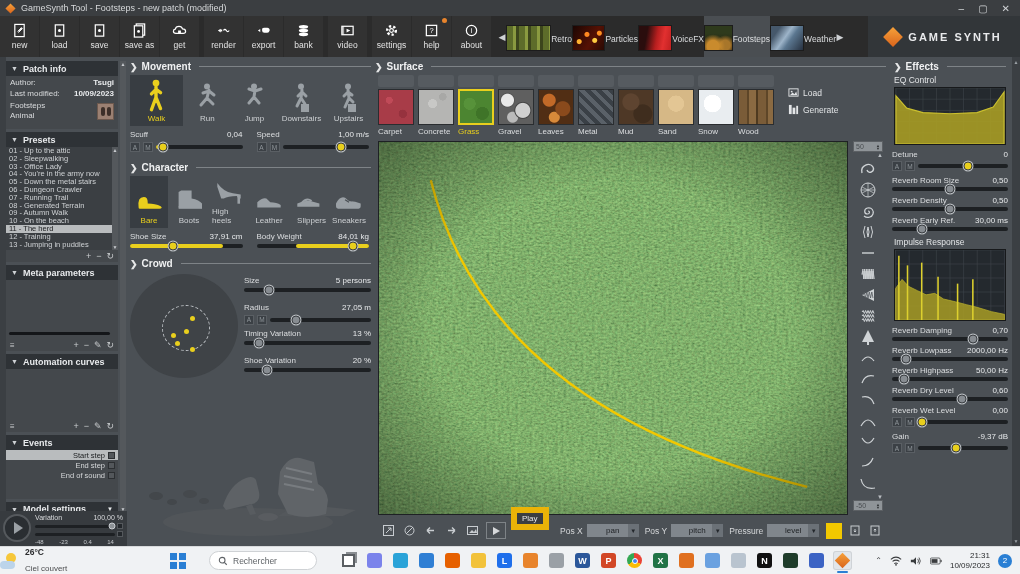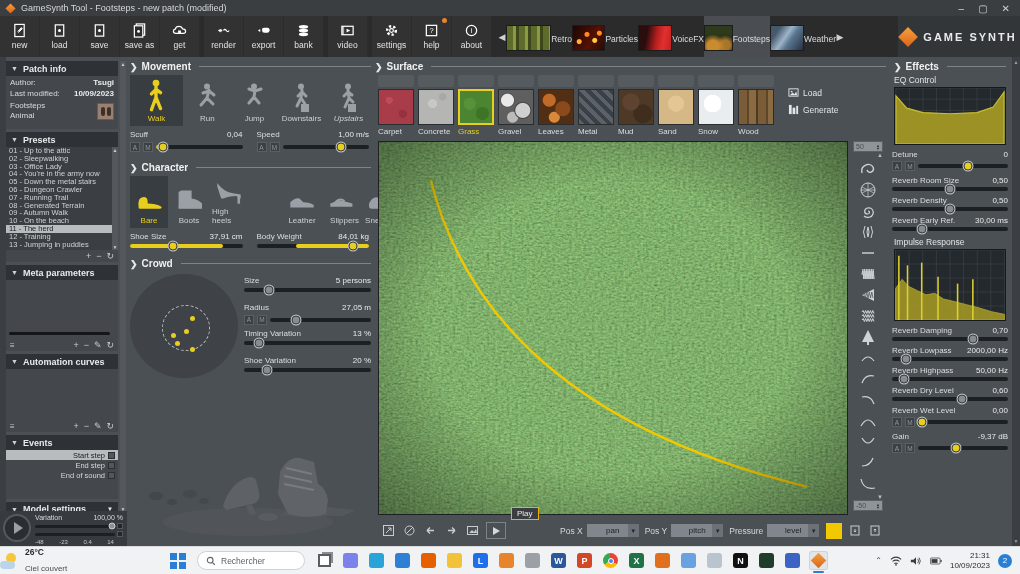--- a/index.html
+++ b/index.html
@@ -22,21 +22,21 @@
 .tabarrow{width:8px;color:#cfd2d5;font-size:9px;display:flex;align-items:center;justify-content:center;cursor:pointer}
 .tab{width:66px;height:41px;display:flex;flex-direction:row;align-items:center;padding-top:3px;cursor:pointer}
 .tab.sel{background:#4a4e52}
 .thumb{width:60px;height:26px;border:1px solid #1c1c1c}
 .tabel{font-size:8.5px;color:#dcdee0;margin-top:1px}
 .th-retro{background:repeating-linear-gradient(90deg,#5d6c2a 0 6px,#8a9a40 6px 9px,#3c451c 9px 12px),#6a7a30}
 .th-particles{background:radial-gradient(circle at 20% 65%,#ffb030 2px,transparent 3px),radial-gradient(circle at 45% 35%,#ff8820 2px,transparent 3px),radial-gradient(circle at 70% 60%,#ffcc40 2px,transparent 3px),radial-gradient(circle at 85% 30%,#ff9020 2px,transparent 3px),linear-gradient(120deg,#1c0603,#551104 60%,#2a0a04)}
 .th-voicefx{background:linear-gradient(100deg,#2a0d0d 25%,#b81f1f 55%,#e23030 75%,#c02020)}
 .th-footsteps{background:radial-gradient(circle at 30% 85%,#c98b2d 6px,transparent 12px),radial-gradient(circle at 75% 80%,#a8762a 5px,transparent 10px),linear-gradient(#2e3a1c 30%,#20180c)}
 .th-weather{background:linear-gradient(125deg,#46586b 20%,#9db4c9 45%,#5b7790 60%,#273140)}
-.logo{margin-left:auto;width:122px;background:#323639;display:flex;align-items:center;justify-content:center;gap:8px}
+.logo{margin-left:auto;width:152px;background:#323639;display:flex;align-items:center;justify-content:center;gap:8px}
 .logo-d{width:14px;height:14px;background:linear-gradient(135deg,#f6a13a,#d9641c);transform:rotate(45deg)}
 .logo-t{color:#e9eaec;font-size:11px;letter-spacing:2px;font-weight:bold}
 
 .sech{display:flex;align-items:center;gap:4px;color:#f0f1f2;font-size:10px;font-weight:bold;margin:4px 2px 3px 2px}
 .sech .chev{color:#e6e7e8;font-size:9px}
 .sech .rule{flex:1;height:1px;background:#7e8387;margin-left:4px}
 
 .sidebar{position:absolute;left:6px;top:61px;width:112px;bottom:28px;display:flex;flex-direction:column;gap:3px}
 .shead{height:15px;background:#2e3236;color:#e8eaec;font-size:9px;display:flex;align-items:center;padding:0 5px;gap:5px;font-weight:bold}
 .shead .tri{font-size:7px;color:#cfd2d5}
@@ -125,42 +125,42 @@
 .spin .st{display:flex;flex-direction:column;font-size:4px;color:#303336;line-height:3px}
 .toolico{width:26px;height:21px;display:flex;align-items:center;justify-content:center;cursor:pointer}
 .toolico svg{width:22px;height:18px}
 .tcar{font-size:6px;color:#b9bdc1;align-self:flex-end;padding-right:2px}
 
 .transport{position:absolute;left:0;right:0;bottom:0;height:31px;display:flex;align-items:center;gap:6px;padding-left:8px;color:#d6d8da}
 .cico{width:15px;height:15px;display:flex;align-items:center;justify-content:center;cursor:pointer}
 .cico svg{width:13px;height:13px}
 .playbtn{width:20px;height:17px;border:1px solid #7e8387;display:flex;align-items:center;justify-content:center;cursor:pointer;position:relative}
 .playbtn i{width:0;height:0;border-left:7px solid #d6d8da;border-top:4.5px solid transparent;border-bottom:4.5px solid transparent}
-.tooltip{position:absolute;left:24px;top:-16px;background:#3b3e41;border:1px solid #eab308;color:#e9eaec;font-size:8px;padding:1px 5px;white-space:nowrap}
+.tooltip{position:absolute;left:24px;top:-16px;background:#3b3e41;border:6px solid #eab308;color:#e9eaec;font-size:8px;padding:1px 5px;white-space:nowrap}
 .ddgrp{display:flex;align-items:center;gap:4px;font-size:8.5px}
 .dd{width:52px;height:13px;background:#80868c;color:#1e2124;font-size:8px;display:flex;align-items:center;justify-content:center;position:relative;cursor:pointer}
 .dd .da{position:absolute;right:0;top:0;bottom:0;width:11px;background:#6b7177;color:#23272b;font-size:6px;display:flex;align-items:center;justify-content:center}
 .swatch{width:16px;height:16px;background:#f2c800;margin-left:auto;cursor:pointer}
 .pgico{width:14px;height:14px;border:0;display:flex;align-items:center;justify-content:center;cursor:pointer}
 
 .effects{position:absolute;left:888px;top:57px;width:124px;bottom:28px;padding:0 4px}
 .eglab{font-size:8.5px;color:#e3e5e7;margin:2px 0 2px 2px}
 .egraph{width:112px;border:1px solid #17191b;background:#24292e;display:block;margin-left:2px}
 .fx .prw{margin-bottom:2px}
 .fx{margin-top:5px}
 .rstrip{position:absolute;right:0;top:57px;width:8px;bottom:28px;background:#3b3f43;display:flex;flex-direction:column;justify-content:space-between;align-items:center;font-size:5px;color:#9aa0a5;padding:2px 0}
 
 .taskbar{position:absolute;left:0;bottom:0;width:1020px;height:28px;background:#f0f2f4;border-top:1px solid #d8dadc;display:flex;align-items:center;z-index:9}
 .weather{display:flex;align-items:center;gap:5px;padding-left:0;width:170px}
 .wicon{position:relative;width:20px;height:16px}
 .wsun{position:absolute;left:6px;top:0;width:10px;height:10px;border-radius:50%;background:#f6c73a}
 .wcloud{position:absolute;left:0;bottom:0;width:15px;height:8px;border-radius:5px;background:#bcd4ea}
 .wtxt b{font-size:8.5px;color:#2a2c2e;display:block}
 .wtxt span{font-size:8px;color:#4a4c4e}
-.tbcenter{display:flex;align-items:flex-end;gap:10px}
+.tbcenter{display:flex;align-items:flex-end;gap:22px}
 .startbtn{width:17px;height:17px;display:grid;grid-template-columns:7px 7px;grid-template-rows:7px 7px;gap:1.5px;cursor:pointer}
 .startbtn i{background:#2a7fd4}
 .search{width:108px;height:19px;background:#fff;border:1px solid #cfd2d5;border-radius:10px;display:flex;align-items:center;gap:5px;padding:0 8px;color:#5e6266;font-size:8.5px;cursor:text}
 .ticon{width:19px;height:19px;border-radius:3px;display:flex;align-items:center;justify-content:center;font-size:10px;font-weight:bold;color:#fff;cursor:pointer;position:relative}
 .ticon.active{background:#e2e6ea;box-shadow:inset 0 0 0 1px #cfd3d7}
 .ticon.active::after{content:"";position:absolute;bottom:-3px;left:4px;right:4px;height:2px;border-radius:2px;background:#2a7fd4}
 .tray{margin-left:auto;display:flex;align-items:center;gap:8px;padding-right:8px}
 .tray svg{width:12px;height:12px}
 .clock{text-align:right;font-size:8px;color:#2a2c2e;line-height:1.2}
 .badge{width:14px;height:14px;border-radius:50%;background:#2a7fd4;color:#fff;font-size:8px;display:flex;align-items:center;justify-content:center}
@@ -492,21 +492,21 @@
           <span class="optlab">Jump</span>
         </div>
         <div class="opt" style="width: 46px;">
           <svg width="26" height="30" viewBox="0 0 20 30">
             <circle cx="10" cy="4.5" r="3" fill="currentColor"></circle>
             <path d="M11 8 L10 16 M11 10 L7 14 M11 10 L15 14 M10 16 L6 24 M10 16 L14 22" stroke="currentColor" stroke-width="3" stroke-linecap="round" fill="none"></path>
             <rect x="10" y="22" width="8" height="8" fill="currentColor"></rect>
           </svg>
           <span class="optlab">Downstairs</span>
         </div>
-        <div class="opt" style="width: 46px; font-style: italic;">
+        <div class="opt" style="width: 46px;">
           <svg width="26" height="30" viewBox="0 0 20 30">
             <circle cx="10" cy="4.5" r="3" fill="currentColor"></circle>
             <path d="M10 8 L11 16 M10 10 L6 14 M10 10 L14 13 M11 16 L7 25 M11 16 L15 20" stroke="currentColor" stroke-width="3" stroke-linecap="round" fill="none"></path>
             <rect x="10" y="22" width="8" height="8" fill="currentColor"></rect>
           </svg>
           <span class="optlab">Upstairs</span>
         </div>
       </div>
     <div class="params2" id="movementParams">
         <div class="param">
@@ -556,21 +556,21 @@
           </svg>
           <span class="optlab">Boots</span>
         </div>
         <div class="opt" style="width: 38px;">
           <svg width="34" height="26" viewBox="0 0 26 20">
             <path d="M4 3 Q9 10 16 11 L22 12 L22 15 L20 15 L19 13 Q12 13 9 15 L7 15 L4 6 Z" fill="currentColor"></path>
             <rect x="19.5" y="14" width="2" height="5" fill="currentColor"></rect>
           </svg>
           <span class="optlab">High heels</span>
         </div>
-        <div class="opt" style="width: 38px; margin-left: 33px;">
+        <div class="opt" style="width: 38px;">
           <svg width="34" height="26" viewBox="0 0 26 20">
             <path d="M4 11 Q8 7 11 8 L14 11 Q19 11 22 13 L22 15 L4 15 Z" fill="currentColor"></path>
           </svg>
           <span class="optlab">Leather</span>
         </div>
         <div class="opt" style="width: 38px; align-items: flex-end;">
           <svg width="34" height="26" viewBox="0 0 26 20">
             <path d="M4 12 Q10 9 14 10 L21 12 L21 14.5 L4 14.5 Z" fill="currentColor"></path>
             <path d="M7 12 Q11 7 15 10" stroke="currentColor" stroke-width="1.5" fill="none"></path>
           </svg>

